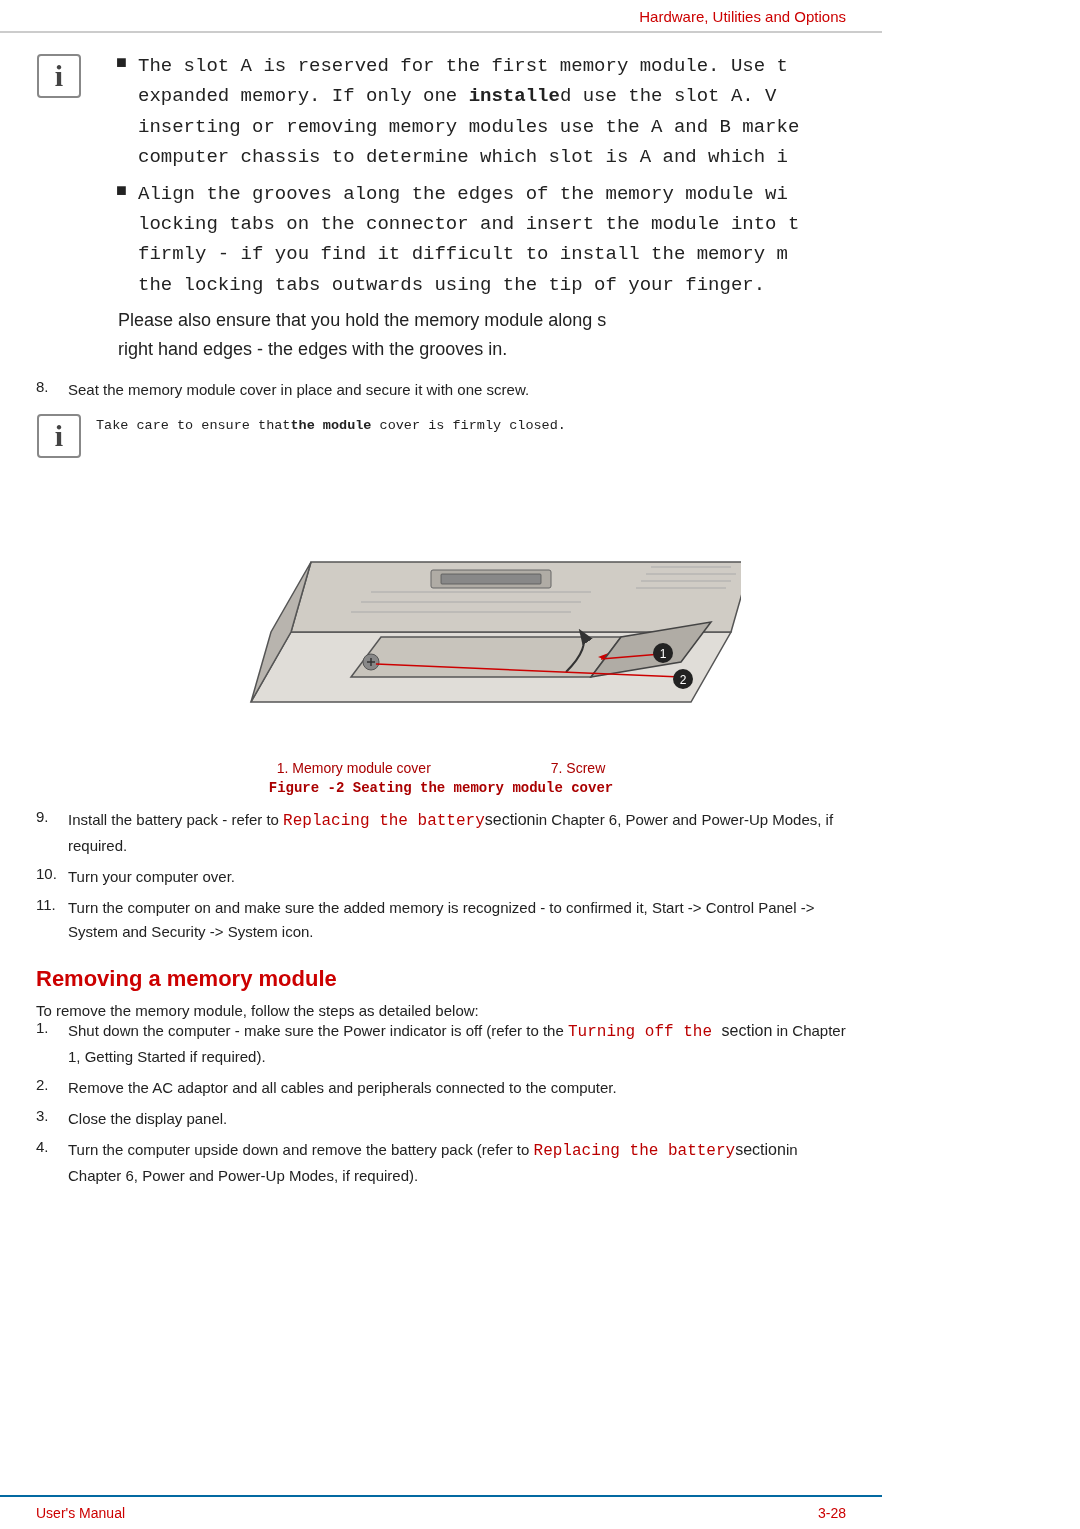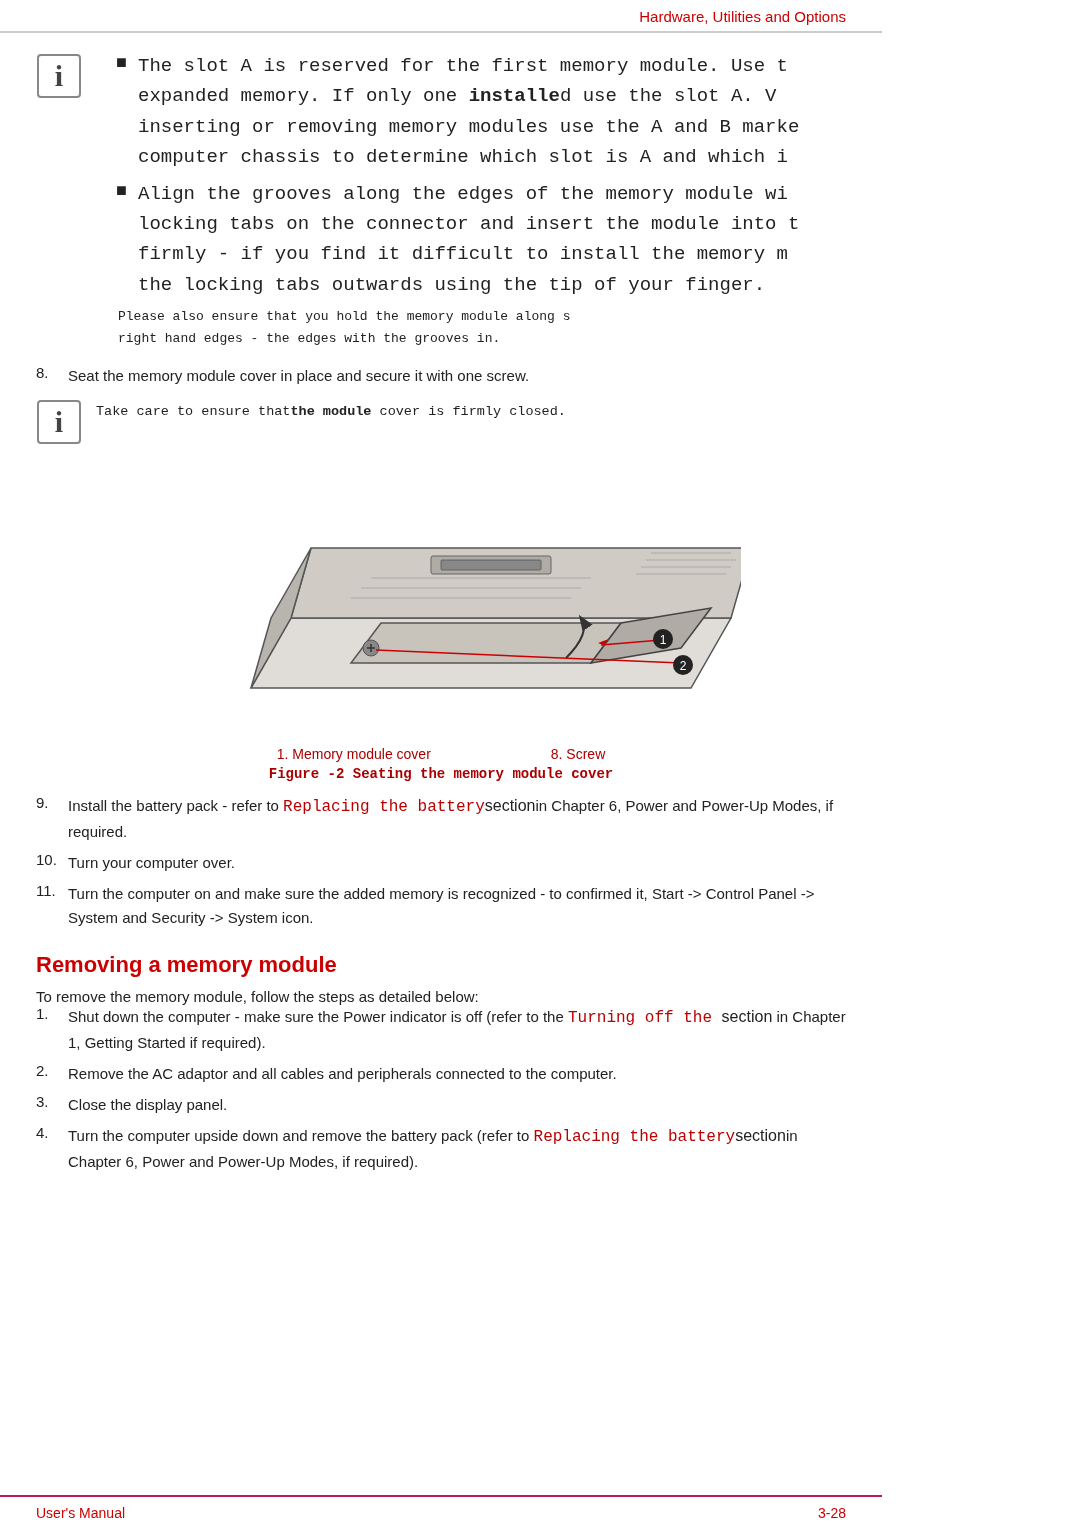--- a/index.html
+++ b/index.html
@@ -107,21 +107,21 @@
       color: #b00;
       font-family: 'Courier New', Courier, monospace;
       font-size: 16px;
     }
     
     .footer {
       position: absolute;
       bottom: 0;
       left: 0;
       right: 0;
-      border-top: 2px solid #be185d;
+      border-top: 2px solid #0369a1;
       display: flex;
       flex-direction: row;
       justify-content: space-between;
       padding: 8px 36px;
     }
     .footer-left {
       color: #c00;
       font-size: 14px;
     }
     .footer-right {
@@ -185,21 +185,21 @@
         <div class="bullet-item">
           <span class="bullet">■</span>
           <span class="text">
             Align the grooves along the edges of the memory module wi<br>
             locking tabs on the connector and insert the module into t<br>
             firmly - if you find it difficult to install the memory m<br>
             the locking tabs outwards using the tip of your finger.
           </span>
         </div>
         <div style="margin-left:22px;">
-          <span style="font-family:Liberation Mono, monospace;font-size:13px;line-height:1.6;margin-top:28px;">
+          <span style="font-family:Liberation Sans, sans-serif;font-size:18px;line-height:1.6;margin-top:28px;">
             Please also ensure that you hold the memory module along s<br>
             right hand edges - the edges with the grooves in.
           </span>
         </div>
       </div>
     </div>
 
     <div class="numbered-item">
       <span class="num">8.</span>
       <span class="text">Seat the memory module cover in place and secure it with one screw.</span>
@@ -269,21 +269,21 @@
           </marker>
           <marker id="arrowblack" markerWidth="8" markerHeight="8" refX="6" refY="3" orient="auto">
             <path d="M0,0 L0,6 L8,3 z" fill="#333"></path>
           </marker>
         </defs>
       </svg>
 
       
       <div class="figure-labels">
         <span>1. Memory module cover</span>
-        <span>8. Screw</span>
+        <span>7. Screw</span>
       </div>
       <div class="figure-caption">Figure -2 Seating the memory module cover</div>
     </div>
 
     <div class="numbered-item">
       <span class="num">9.</span>
       <span class="text">
         Install the battery pack - refer to <span class="link-text">Replacing the battery<span style="font-family:Arial,sans-serif;color:#222;">section</span></span>in Chapter 6, Power and Power-Up Modes, if required.
       </span>
     </div>

